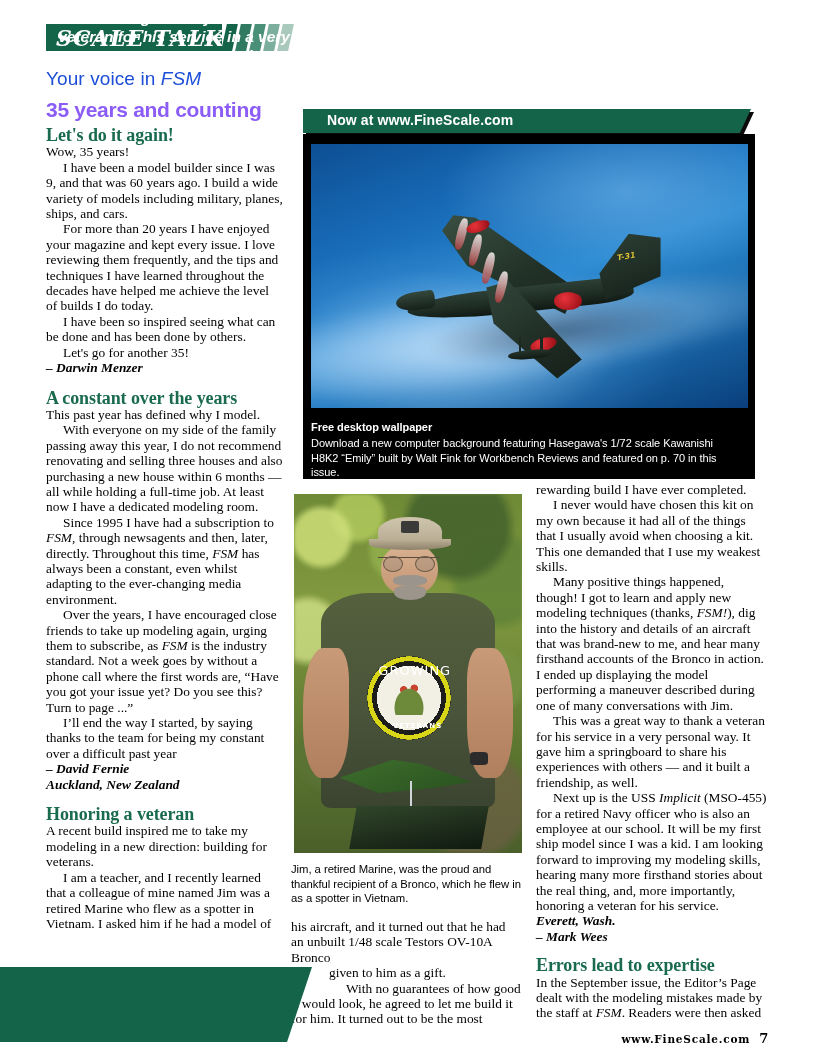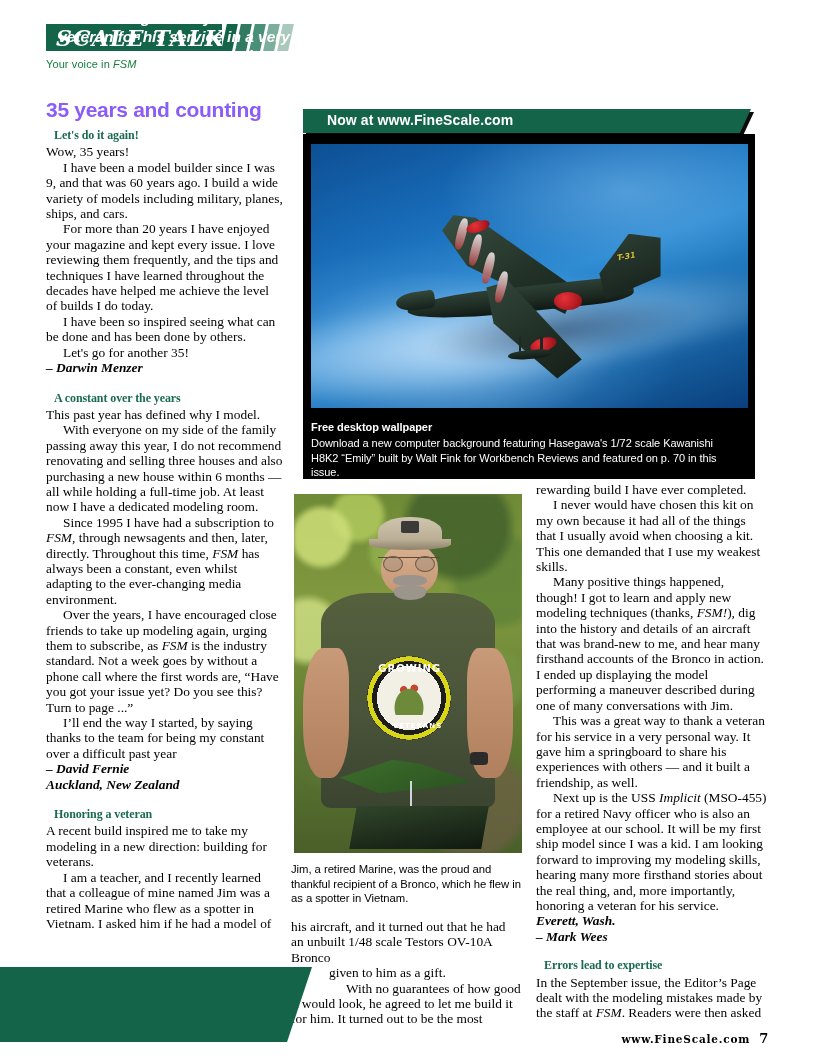--- a/index.html
+++ b/index.html
@@ -26,35 +26,35 @@
     font-family:"DejaVu Serif", serif;
     line-height:24px;
     white-space:nowrap;
   }
   .mh-stripes { position:absolute; left:176px; top:0; width:90px; height:27px; }
   .mh-stripes i {
     position:absolute; top:0; height:27px; width:11px;
     transform:skewX(-12deg); display:block;
   }
   .mh-sub {
-    position:absolute; left:0; top:34px;
-    font-size:11px; color:#15803d; letter-spacing:0.1px;
+    position:absolute; left:0; top:44px;
+    font-size:19px; color:#1d4ed8; letter-spacing:0.1px;
   }
   .mh-sub em { font-style:italic; }
 
   
   .art-title {
     position:absolute; left:46px; top:98px; width:250px;
     font-size:21px; font-weight:bold; color:#8b5cf6;
     letter-spacing:-0.3px;
   }
 
   .subhead {
-    font-size:12px; font-weight:bold; color:#1a6b4e;
-    margin:0 0 1px 8px; letter-spacing:-0.1px;
+    font-size:18px; font-weight:bold; color:#1a6b4e;
+    margin:0 0 1px 0; letter-spacing:-0.1px;
   }
 
   
   .col {
     position:absolute;
     font-family:"Liberation Serif", serif;
     font-size:13.4px; line-height:15.4px;
     color:#000; text-align:left;
   }
   .col p { margin:0; text-indent:17px; }
@@ -241,21 +241,21 @@
   .jp-arm-r { position:absolute; left:76%; top:43%; width:20%; height:36%;
     background:linear-gradient(180deg,#c99a78,#b07f5d); border-radius:25% 45% 40% 40%; }
   .jp-badge {
     position:absolute; left:32%; top:45%; width:37%; height:23.5%;
     border-radius:50%;
     background:
       radial-gradient(circle, #f2f0e4 0 54%, #1d1d1b 54% 62%, #d8d617 62% 70%, #1d1d1b 70% 78%, rgba(0,0,0,0) 78%);
   }
   .jp-badge-top {
     position:absolute; left:37%; top:47%; width:27%; height:4%;
-    color:#fff; font-size:10px; font-weight:bold; text-align:center;
+    color:#fff; font-size:13px; font-weight:normal; text-align:center;
     font-family:"DejaVu Sans", sans-serif; letter-spacing:1px;
   }
   .jp-badge-bot {
     position:absolute; left:36%; top:63.5%; width:29%; height:4%;
     color:#fff; font-size:7px; font-weight:bold; text-align:right;
     font-family:"DejaVu Sans", sans-serif; letter-spacing:1px;
   }
   .jp-badge-plant {
     position:absolute; left:41%; top:51.5%; width:19%; height:10%;
     background:radial-gradient(ellipse at 50% 80%, #6d8a3a 0 45%, rgba(0,0,0,0) 48%),

